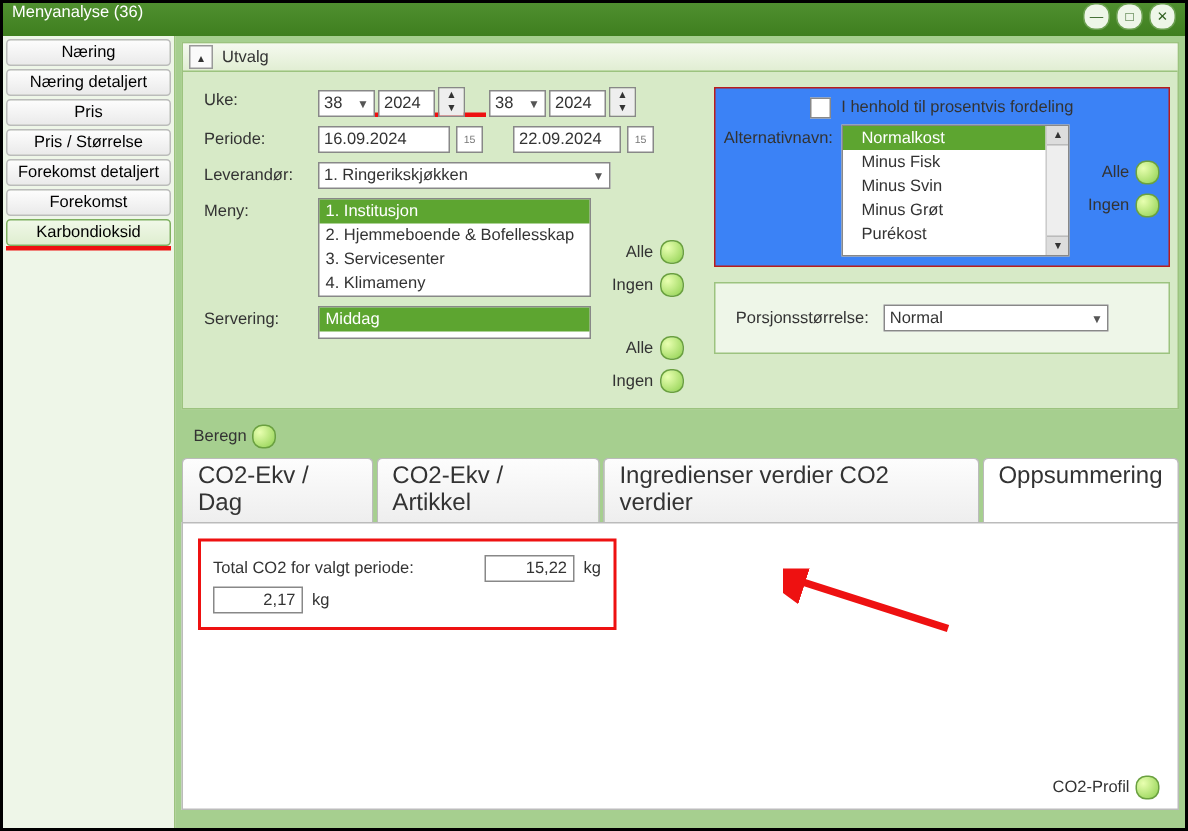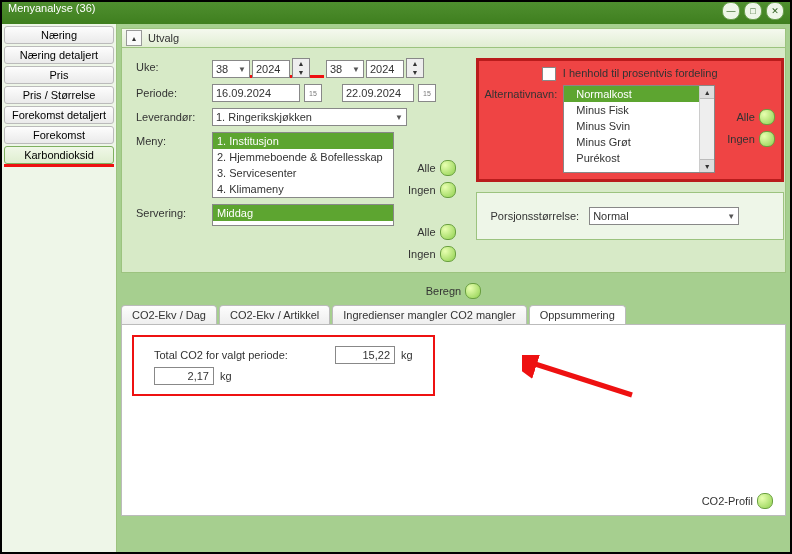--- a/index.html
+++ b/index.html
@@ -28,37 +28,37 @@
 .redline{height:3px;background:#e11;margin-top:-3px}
 .dateline{display:flex;align-items:center;gap:4px}
 .cal{width:16px;height:16px;border:1px solid #888;background:#fff;display:flex;align-items:center;justify-content:center;font-size:7px;color:#777;cursor:pointer}
 .listbox{border:1px solid #888;background:#fff;width:180px}
 .listbox .item{padding:2px 4px;cursor:pointer}
 .listbox .item.selected{background:#5da530;color:#fff}
 .rightbtns{display:flex;flex-direction:column;gap:6px;align-items:flex-end;margin-left:6px}
 .circbtn{display:flex;align-items:center;gap:4px;cursor:pointer}
 .circbtn .c{width:14px;height:14px;border-radius:7px;background:radial-gradient(circle at 30% 30%,#e8ffb0,#8fd050);border:1px solid #6aa040}
 .rightcol{flex:1}
-.altbox{border:3px solid #b91c1c;background:#ef4444;padding:6px;display:flex;gap:8px;align-items:center}
+.altbox{border:1px solid #b91c1c;background:#3b82f6;padding:6px;display:flex;gap:8px;align-items:center}
 .checkbox{width:12px;height:12px;border:1px solid #888;background:#fff;display:inline-block;vertical-align:middle;margin-right:4px;cursor:pointer}
 .altlist{border:1px solid #888;background:#fff;width:150px;height:86px;overflow:hidden;position:relative}
 .altlist .scroll{position:absolute;right:0;top:0;bottom:0;width:14px;background:#eee;border-left:1px solid #ccc}
 .altlist .scroll .a{height:12px;background:#ddd;border-bottom:1px solid #bbb;display:flex;align-items:center;justify-content:center;font-size:7px}
 .altlist .scroll .ab{position:absolute;bottom:0;left:0;right:0;height:12px;background:#ddd;border-top:1px solid #bbb;display:flex;align-items:center;justify-content:center;font-size:7px}
 .altlist .item{padding:2px 12px}
 .altlist .item.selected{background:#5da530;color:#fff}
 .porsrow{margin-top:10px;padding:14px;border:1px solid #9cc37f;background:#eef6e8;display:flex;align-items:center;gap:10px}
-.beregnrow{display:flex;justify-content:center;padding:6px 12px}
+.beregnrow{display:flex;justify-content:flex-start;padding:6px 12px}
 .tabs{margin:0 4px}
 .tabbar{display:flex;gap:2px}
-.tab{background:linear-gradient(#fdfdfd,#eee);border:1px solid #bbb;border-bottom:none;border-radius:4px 4px 0 0;padding:3px 10px;font-size:11px;cursor:pointer}
+.tab{background:linear-gradient(#fdfdfd,#eee);border:1px solid #bbb;border-bottom:none;border-radius:4px 4px 0 0;padding:3px 10px;font-size:16px;cursor:pointer}
 .tab.active{background:#fff}
 .tabpane{border:1px solid #bbb;background:#fff;height:170px;padding:10px;position:relative}
 .redbox{border:2px solid #e11;padding:6px 8px;display:inline-block}
-.redbox .row{display:flex;align-items:center;gap:6px;margin:3px 12px}
+.redbox .row{display:flex;align-items:center;gap:6px;margin:3px 0}
 .valbox{border:1px solid #888;background:#fff;width:50px;height:16px;display:flex;align-items:center;justify-content:flex-end;padding:0 4px}
 .arrow{position:absolute;left:400px;top:30px;pointer-events:none}
 .co2row{display:flex;justify-content:flex-end;padding:6px 12px}
 </style>
 </head>
 <body>
 
 <div class="window">
   <div class="titlebar">
     <span>Menyanalyse (36)</span>
@@ -225,21 +225,21 @@
         <div class="circbtn">
             <span>Beregn</span>
             <span class="c"></span>
           </div>
       </div>
 
       <div class="tabs">
         <div class="tabbar">
           <div class="tab">CO2-Ekv / Dag</div>
           <div class="tab">CO2-Ekv / Artikkel</div>
-          <div class="tab">Ingredienser mangler CO2 mangler</div>
+          <div class="tab">Ingredienser verdier CO2 verdier</div>
           <div class="tab active">Oppsummering</div>
         </div>
         <div class="tabpane">
           <div class="redbox">
             <div class="row">
               <span style="width:175px">Total CO2 for valgt periode:</span>
               <span class="valbox">15,22</span>
               <span>kg</span>
             </div>
             <div class="row">

